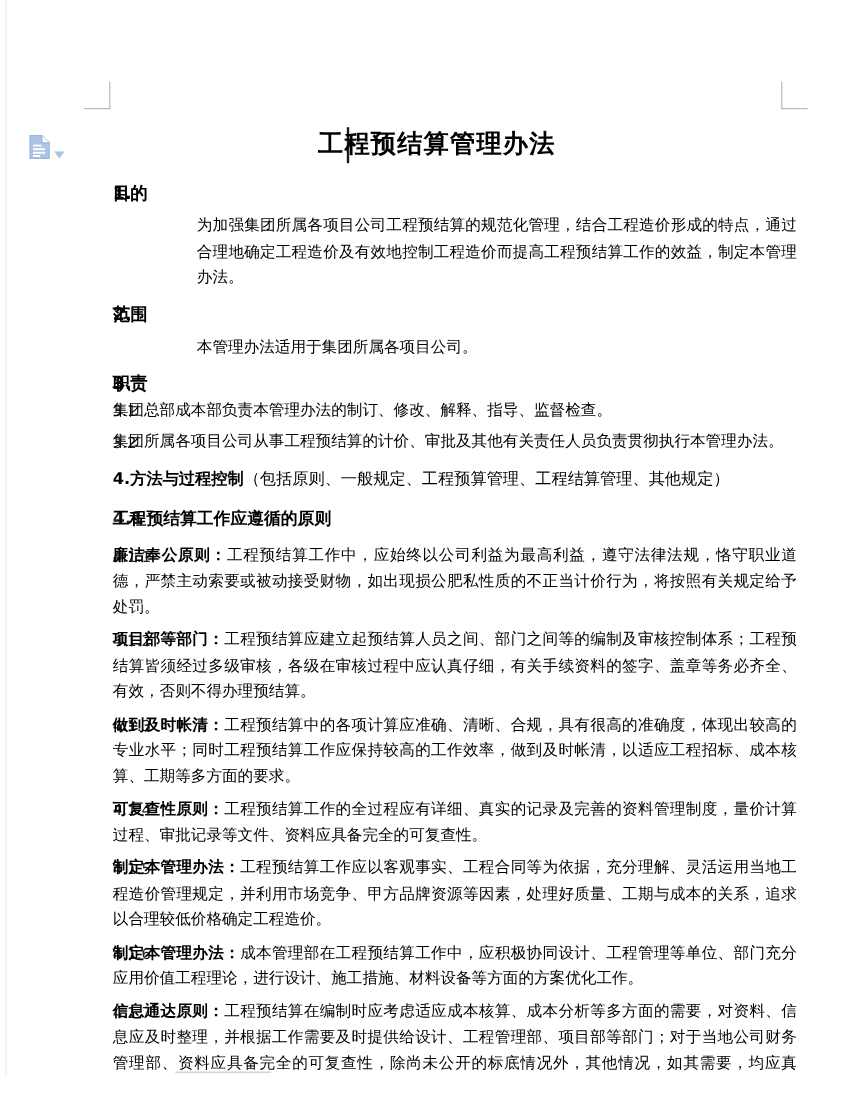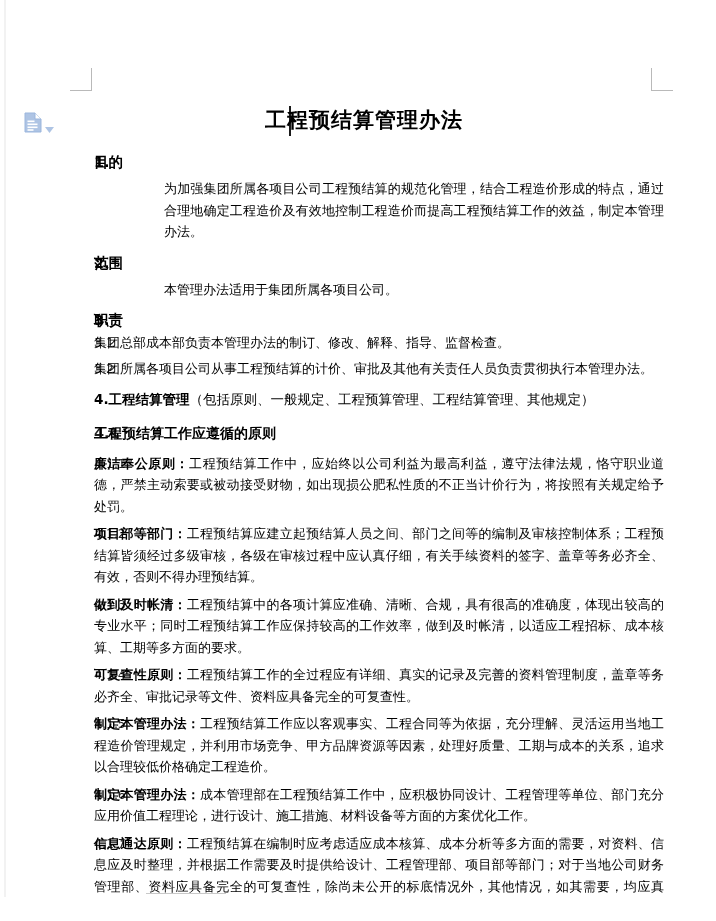--- a/index.html
+++ b/index.html
@@ -176,21 +176,21 @@
     </div>
     <div class="sp4"></div>
     <div class="prow">
       <span class="pn">3.2</span>
       <span class="pb">集团所属各项目公司从事工程预结算的计价、审批及其他有关责任人员负责贯彻执行本管理办法。</span>
     </div>
 
     <div class="sp10"></div>
 
     <div class="h1wide">
-      <b>4.</b><b>工程结算管理</b><span class="plain">（包括原则、一般规定、工程预算管理、工程结算管理、其他规定）</span>
+      <b>4.</b><b>方法与过程控制</b><span class="plain">（包括原则、一般规定、工程预算管理、工程结算管理、其他规定）</span>
     </div>
 
     <div class="sp14"></div>
 
     <div class="prow">
       <span class="pn bold">4.1</span>
       <span class="pb head">工程预结算工作应遵循的原则</span>
     </div>
 
     <div class="sp8"></div>
@@ -208,21 +208,21 @@
     <div class="sp6"></div>
 
     <div class="prow">
       <span class="pn">4.1.3</span>
       <span class="pb"><b>做到及时帐清：</b><span>工程预结算中的各项计算应准确、清晰、合规，具有很高的准确度，体现出较高的专业水平；同时工程预结算工作应保持较高的工作效率，做到及时帐清，以适应工程招标、成本核算、工期等多方面的要求。</span></span>
     </div>
     <div class="sp6"></div>
 
     <div class="prow">
       <span class="pn">4.1.4</span>
-      <span class="pb"><b>可复查性原则：</b><span>工程预结算工作的全过程应有详细、真实的记录及完善的资料管理制度，盖章等务必齐全、审批记录等文件、资料应具备完全的可复查性。</span></span>
+      <span class="pb"><b>可复查性原则：</b><span>工程预结算工作的全过程应有详细、真实的记录及完善的资料管理制度，量价计算过程、审批记录等文件、资料应具备完全的可复查性。</span></span>
     </div>
     <div class="sp6"></div>
 
     <div class="prow">
       <span class="pn">4.1.5</span>
       <span class="pb"><b>制定本管理办法：</b><span>工程预结算工作应以客观事实、工程合同等为依据，充分理解、灵活运用当地工程造价管理规定，并利用市场竞争、甲方品牌资源等因素，处理好质量、工期与成本的关系，追求以合理较低价格确定工程造价。</span></span>
     </div>
     <div class="sp6"></div>
 
     <div class="prow">

